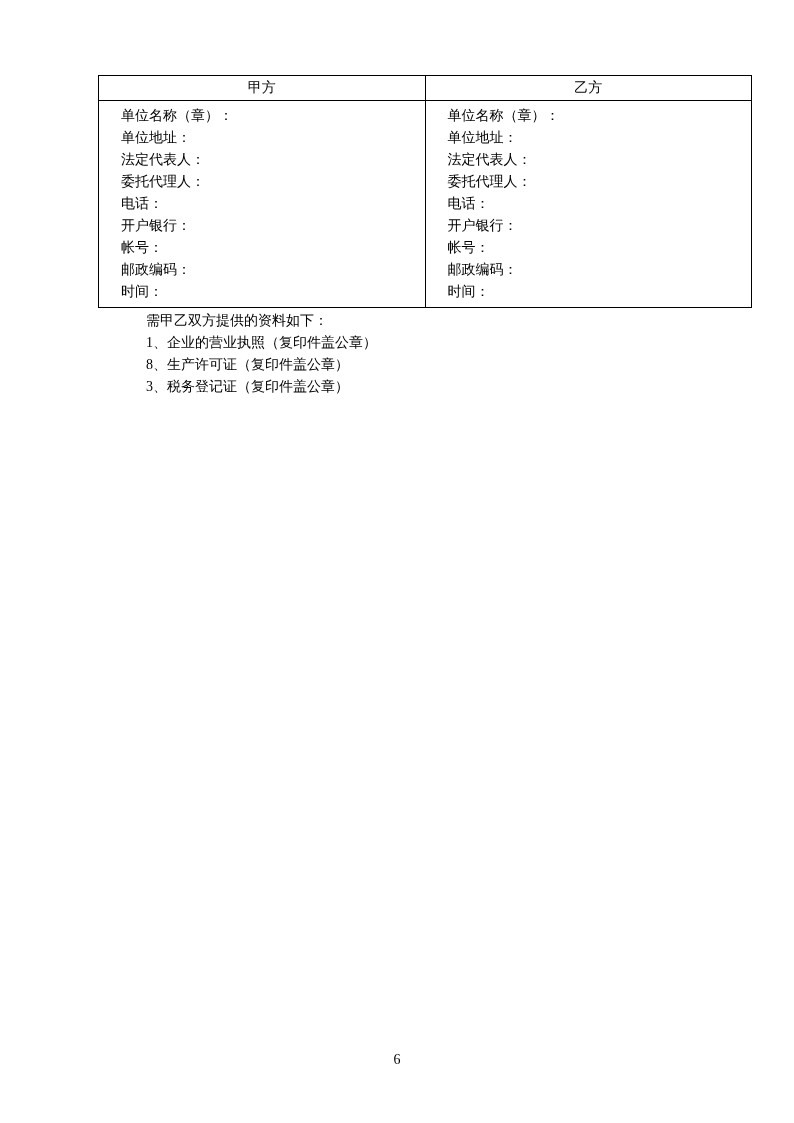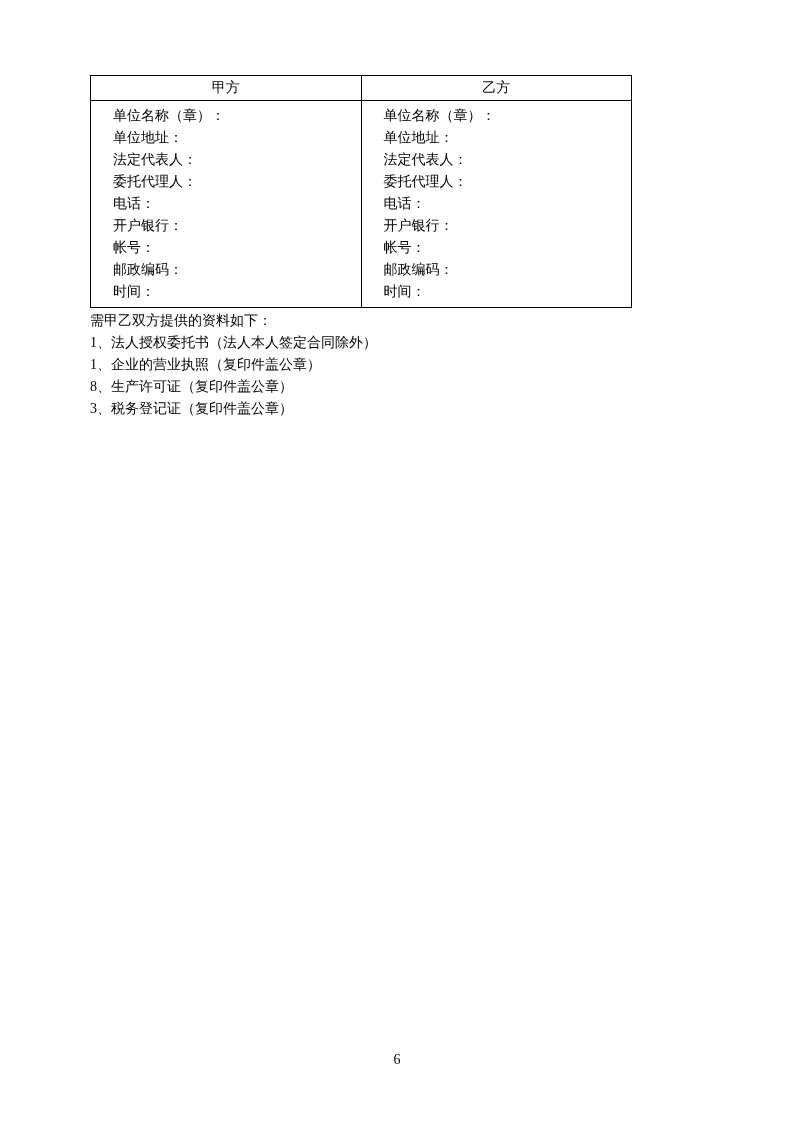--- a/index.html
+++ b/index.html
@@ -14,42 +14,43 @@
       font-family: "SimSun", "宋体", serif;
       font-size: 14px;
       color: #000000;
       position: relative;
     }
     .page {
       padding: 75px 90px 60px 90px;
     }
     table.party-table {
       border-collapse: collapse;
-      width: 542px;
-      margin-left: 0;
+      width: 654px;
+      margin-left: 8px;
     }
     table.party-table td, table.party-table th {
       border: 1px solid #000;
       vertical-align: top;
     }
     table.party-table th {
       text-align: center;
       font-weight: normal;
       padding: 3px 6px;
       width: 50%;
     }
     table.party-table td {
       padding: 4px 22px;
       width: 50%;
     }
     .field-line {
       line-height: 22px;
     }
     .materials {
       margin-top: 2px;
+      margin-left: 56px;
       line-height: 22px;
     }
     .mat-item {
       margin-left: 0;
     }
     .page-number {
       position: absolute;
       bottom: 55px;
       left: 0;
       right: 0;
@@ -91,20 +92,19 @@
           <div class="field-line">帐号：</div>
           <div class="field-line">邮政编码：</div>
           <div class="field-line">时间：</div>
         </td>
       </tr>
     </tbody>
   </table>
 
   <div class="materials">
     <div>需甲乙双方提供的资料如下：</div>
-    <div class="mat-item">1、法人授权委托书（法人本人签定合同除外）</div>
     <div class="mat-item">1、企业的营业执照（复印件盖公章）</div>
     <div class="mat-item">8、生产许可证（复印件盖公章）</div>
     <div class="mat-item">3、税务登记证（复印件盖公章）</div>
   </div>
 </div>
 
 <div class="page-number">6</div>
 
 </body></html>

